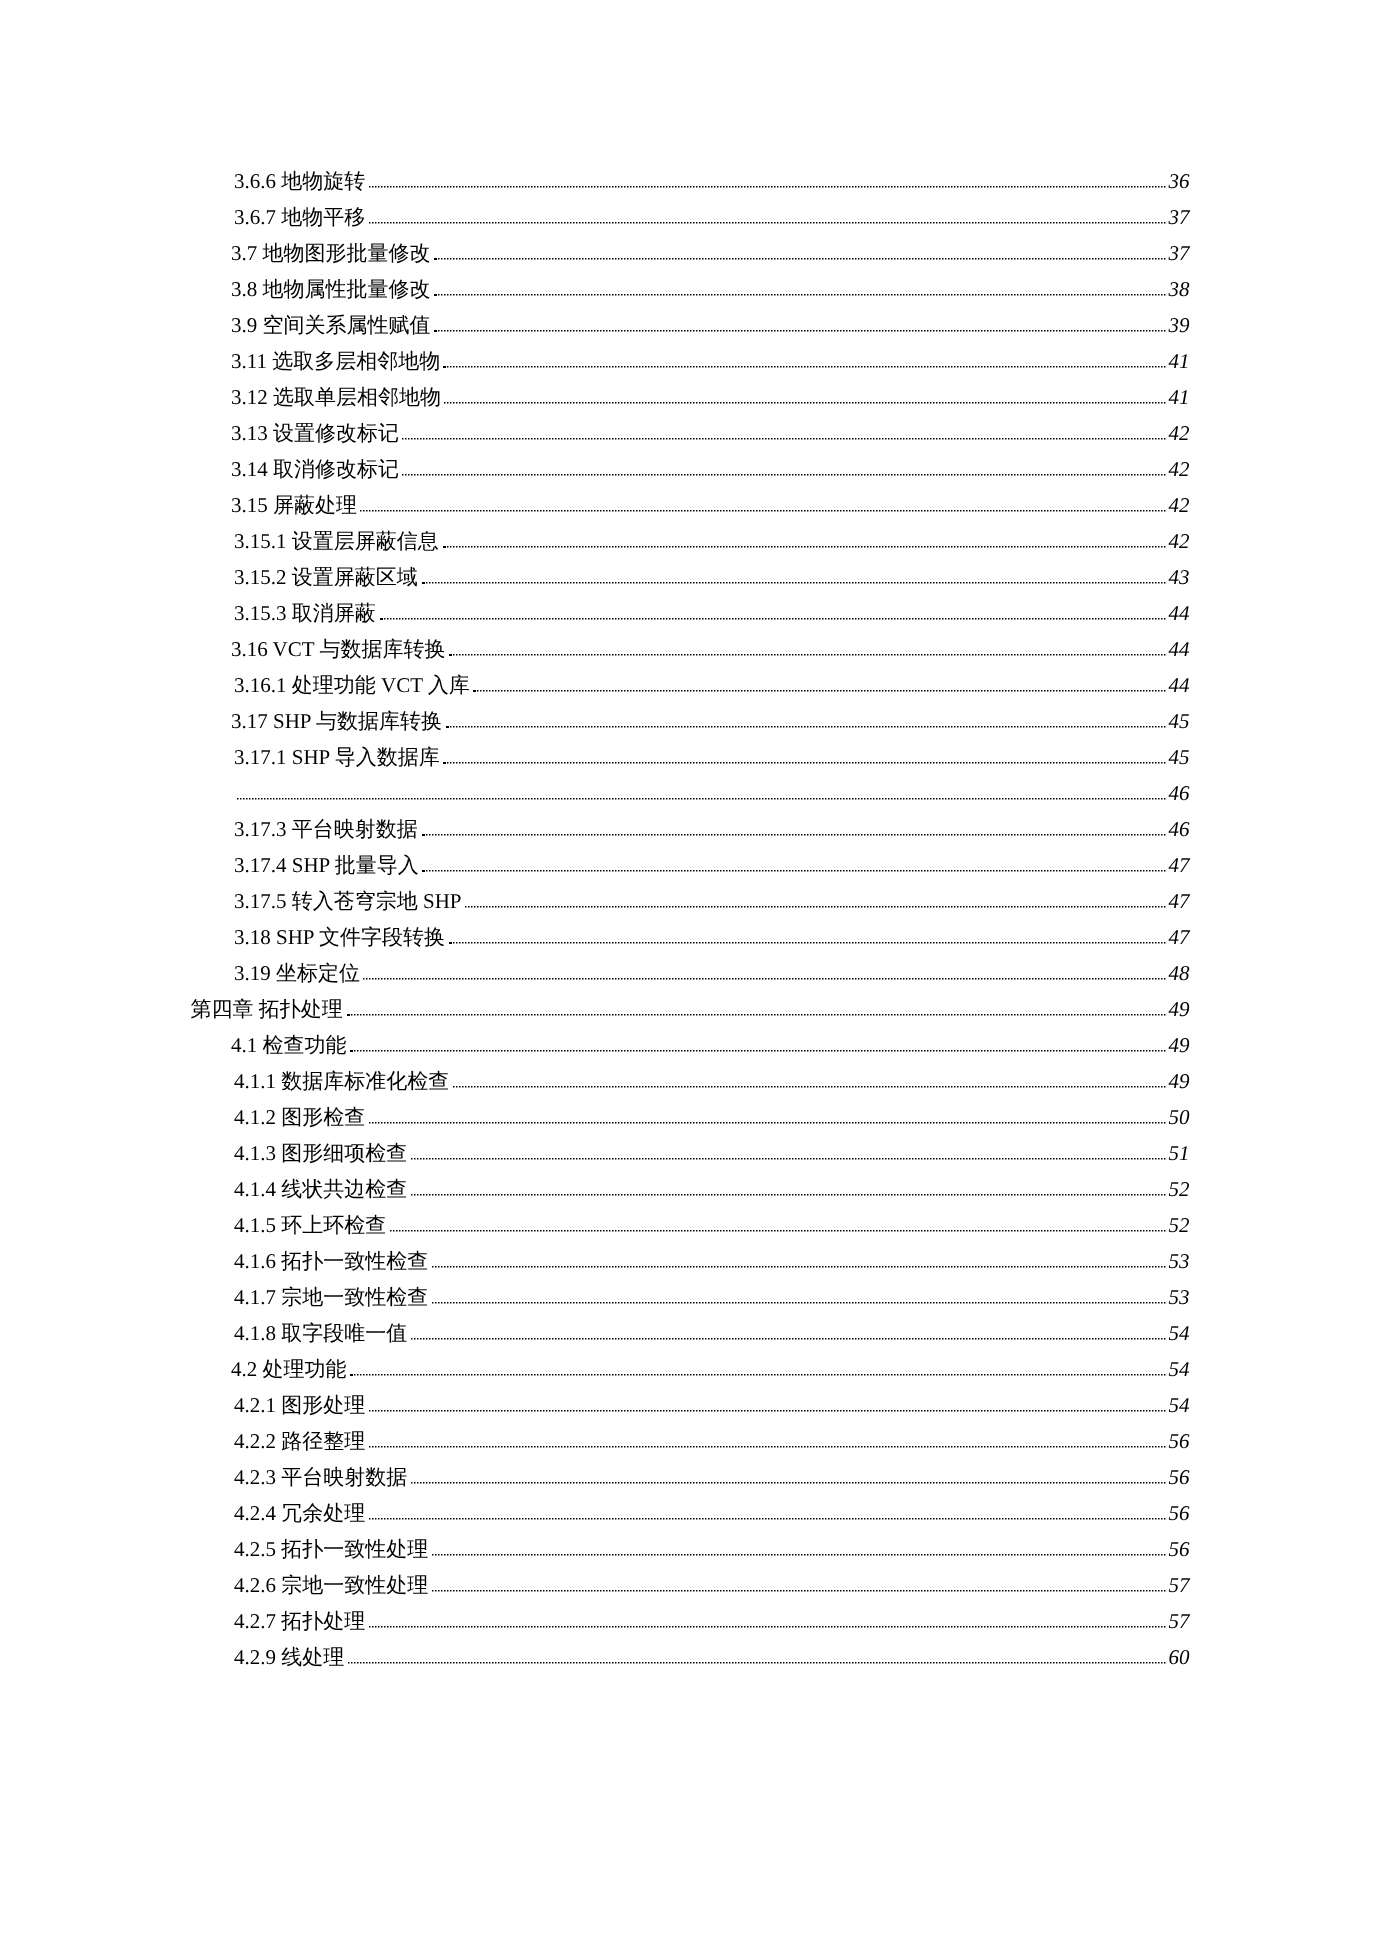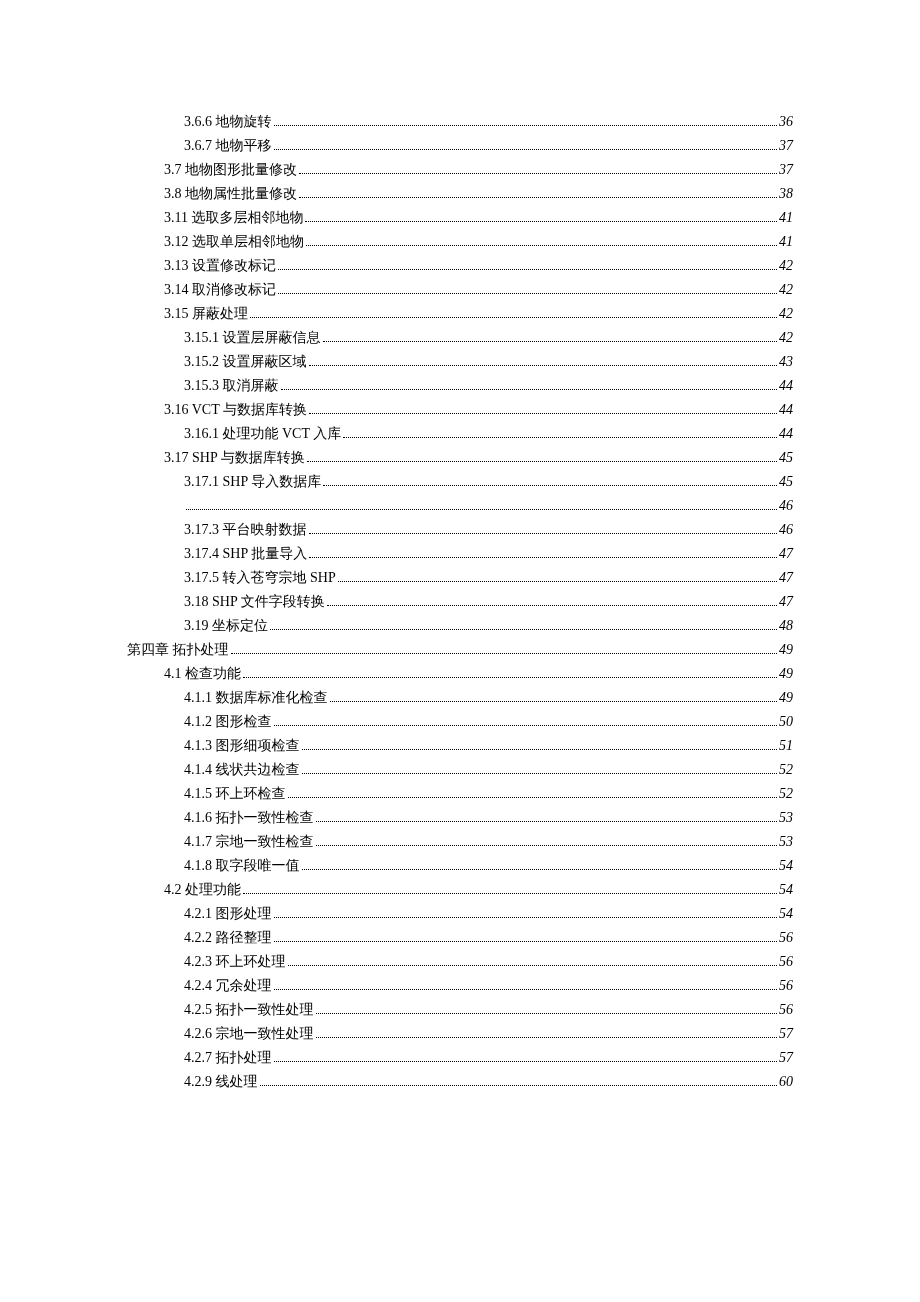--- a/index.html
+++ b/index.html
@@ -28,22 +28,22 @@
       overflow: hidden;
       border-bottom: 1px dotted #000;
       margin: 0 2px 3px 2px;
       height: 0;
     }
     .toc-page {
       flex: 0 0 auto;
       font-style: italic;
     }
     .indent-0 { margin-left: 0; }
-    .indent-1 { margin-left: 37px; }
-    .indent-2 { margin-left: 57px; }
+    .indent-1 { margin-left: 27px; }
+    .indent-2 { margin-left: 29px; }
   </style>
 </head>
 <body>
 
 <div class="page">
   <div id="toc-container">
       <div class="toc-entry indent-2">
         <span class="toc-label">3.6.6 地物旋转</span>
         <span class="toc-dots"></span>
         <span class="toc-page">36</span>
@@ -57,20 +57,25 @@
         <span class="toc-label">3.7 地物图形批量修改</span>
         <span class="toc-dots"></span>
         <span class="toc-page">37</span>
       </div>
       <div class="toc-entry indent-1">
         <span class="toc-label">3.8 地物属性批量修改</span>
         <span class="toc-dots"></span>
         <span class="toc-page">38</span>
       </div>
       <div class="toc-entry indent-1">
+        <span class="toc-label">3.9 空间关系属性赋值</span>
+        <span class="toc-dots"></span>
+        <span class="toc-page">39</span>
+      </div>
+      <div class="toc-entry indent-1">
         <span class="toc-label">3.11 选取多层相邻地物</span>
         <span class="toc-dots"></span>
         <span class="toc-page">41</span>
       </div>
       <div class="toc-entry indent-1">
         <span class="toc-label">3.12 选取单层相邻地物</span>
         <span class="toc-dots"></span>
         <span class="toc-page">41</span>
       </div>
       <div class="toc-entry indent-1">
@@ -211,21 +216,21 @@
         <span class="toc-label">4.2.1 图形处理</span>
         <span class="toc-dots"></span>
         <span class="toc-page">54</span>
       </div>
       <div class="toc-entry indent-2">
         <span class="toc-label">4.2.2 路径整理</span>
         <span class="toc-dots"></span>
         <span class="toc-page">56</span>
       </div>
       <div class="toc-entry indent-2">
-        <span class="toc-label">4.2.3 环上环处理</span>
+        <span class="toc-label">4.2.3 平台映射数据</span>
         <span class="toc-dots"></span>
         <span class="toc-page">56</span>
       </div>
       <div class="toc-entry indent-2">
         <span class="toc-label">4.2.4 冗余处理</span>
         <span class="toc-dots"></span>
         <span class="toc-page">56</span>
       </div>
       <div class="toc-entry indent-2">
         <span class="toc-label">4.2.5 拓扑一致性处理</span>

